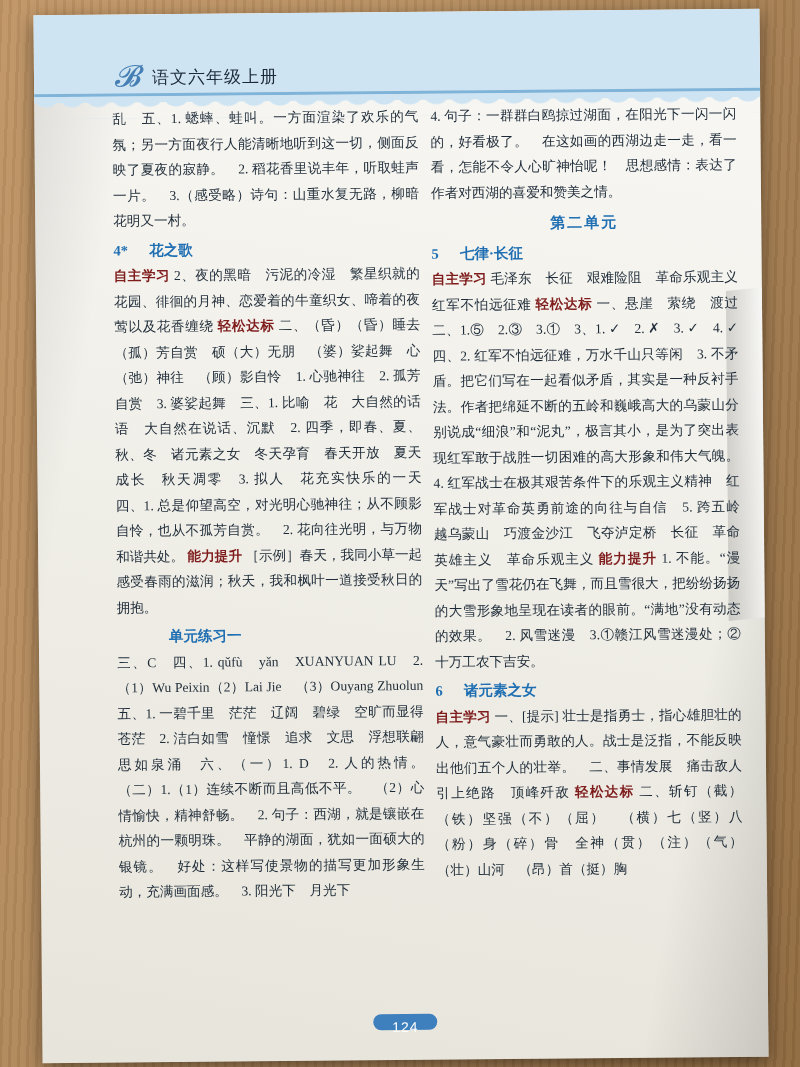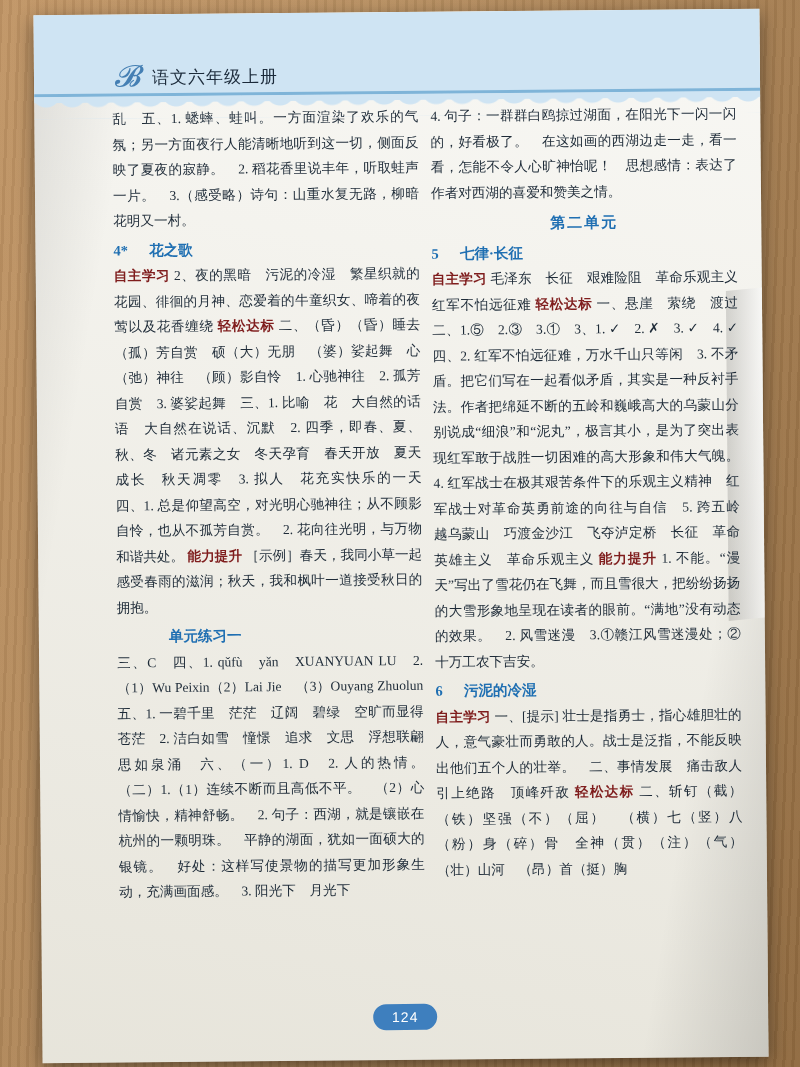--- a/index.html
+++ b/index.html
@@ -90,21 +90,21 @@
     text-align:center;margin:6px 0 2px 0;letter-spacing:2px;
   }
   .sec-title{
     color:#1f6fb2;font-weight:bold;font-size:14.5px;
     margin:4px 0 0 0;
   }
   .sec-title.center{padding-left:52px;}
   .pagenum{
     position:absolute;left:50%;transform:translateX(-50%);
     bottom:30px;
-    width:64px;height:26px;border-radius:13px;background:#3e7fbe;
+    width:64px;height:16px;border-radius:13px;background:#3e7fbe;
     color:#fff;font-size:14px;text-align:center;line-height:26px;
     letter-spacing:1px;
     font-family:"Liberation Sans", sans-serif;
   }
 </style>
 </head>
 <body>
 
 <div id="desk"></div>
 
@@ -162,21 +162,21 @@
         <span>毛泽东　长征　艰难险阻　革命乐观主义　红军不怕远征难</span>
         <span class="blue">轻松达标</span>
         <span>一、悬崖　萦绕　渡过　二、1.⑤　2.③　3.①　3、1. ✓　2. ✗　3. ✓　4. ✓　四、2. 红军不怕远征难，万水千山只等闲　3. 不矛盾。把它们写在一起看似矛盾，其实是一种反衬手法。作者把绵延不断的五岭和巍峨高大的乌蒙山分别说成“细浪”和“泥丸”，极言其小，是为了突出表现红军敢于战胜一切困难的高大形象和伟大气魄。　4. 红军战士在极其艰苦条件下的乐观主义精神　红军战士对革命英勇前途的向往与自信　5. 跨五岭　越乌蒙山　巧渡金沙江　飞夺泸定桥　长征　革命英雄主义　革命乐观主义</span>
         <span class="blue">能力提升</span>
         <span>1. 不能。“漫天”写出了雪花仍在飞舞，而且雪很大，把纷纷扬扬的大雪形象地呈现在读者的眼前。“满地”没有动态的效果。　2. 风雪迷漫　3.①赣江风雪迷漫处；②十万工农下吉安。</span>
       </div>
 
       <div class="sec-title">
         <span>6</span>
         <span style="display:inline-block;width:14px"></span>
-        <span>污泥的冷湿</span>
+        <span>诸元素之女</span>
       </div>
 
       <div class="p">
         <span class="blue">自主学习</span>
         <span>一、[提示] 壮士是指勇士，指心雄胆壮的人，意气豪壮而勇敢的人。战士是泛指，不能反映出他们五个人的壮举。　二、事情发展　痛击敌人　引上绝路　顶峰歼敌</span>
         <span class="blue">轻松达标</span>
         <span>二、斩钉（截）（铁）坚强（不）（屈）　（横）七（竖）八（粉）身（碎）骨　全神（贯）（注）（气）（壮）山河　（昂）首（挺）胸</span>
       </div>
 
     </div>

